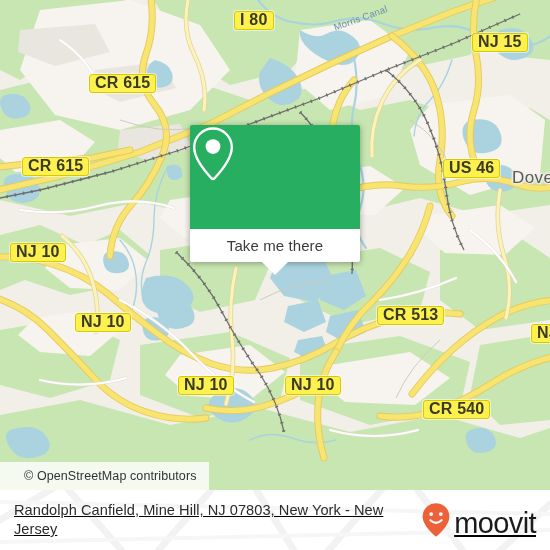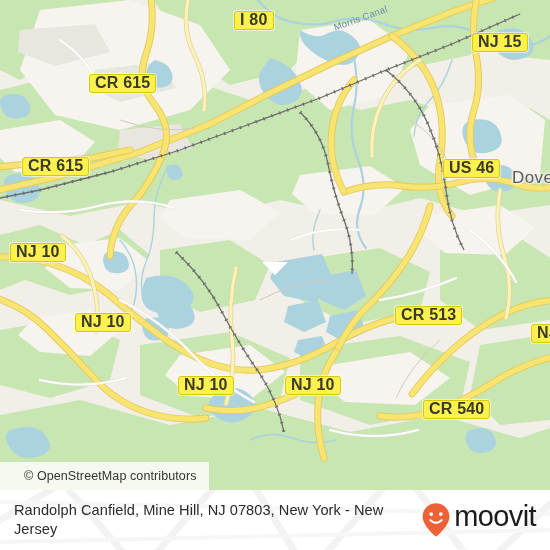--- a/index.html
+++ b/index.html
@@ -50,24 +50,24 @@
               width:0;height:0;border-left:13px solid transparent;
               border-right:13px solid transparent;border-top:13px solid #fff;}
 
   
   #footer{position:absolute;left:0;top:490px;width:550px;height:60px;
           background:#fff;overflow:hidden;}
   #footer-watermark{position:absolute;left:0;top:0;width:550px;height:60px;
                     opacity:.85;}
   #footer-inner{position:absolute;left:0;top:0;width:550px;height:60px;
                 display:flex;align-items:center;justify-content:space-between;
-                padding:0 14px 0 14px;box-sizing:border-box;}
+                padding:0 14px 0 14px;box-sizing:border-box;text-decoration:underline;}
   #footer-title{color:#2b2b2b;font-size:14.6px;line-height:19px;
                 max-width:400px;letter-spacing:.05px;}
-  #brand{display:flex;align-items:flex-start;gap:3px;flex:0 0 auto;}
+  #brand{display:flex;align-items:flex-end;gap:3px;flex:0 0 auto;}
   #brand-word{color:#1b1b1b;font-size:29px;line-height:29px;
               letter-spacing:-.6px;font-weight:400;}
 </style>
 </head>
 <body>
 
 <div id="app">
 
   <div id="map">
 
@@ -245,28 +245,37 @@
 
     <div class="shield" style="left:234px;top:11px;">I 80</div>
     <div class="shield" style="left:89px;top:74px;">CR 615</div>
     <div class="shield" style="left:22px;top:157px;">CR 615</div>
     <div class="shield" style="left:411px;top:159px;margin-left:32px;">US 46</div>
     <div class="shield" style="left:472px;top:33px;">NJ 15</div>
     <div class="shield" style="left:10px;top:243px;">NJ 10</div>
     <div class="shield" style="left:75px;top:313px;">NJ 10</div>
     <div class="shield" style="left:178px;top:376px;">NJ 10</div>
     <div class="shield" style="left:285px;top:376px;">NJ 10</div>
-    <div class="shield" style="left:395px;top:306px;">CR 513</div>
+    <div class="shield" style="left:377px;top:306px;">CR 513</div>
     <div class="shield" style="left:423px;top:400px;">CR 540</div>
     <div class="shield" style="left:531px;top:324px;">NJ</div>
 
     <div class="place-label" style="left:512px;top:168px;">Dover</div>
 
     <div class="water-label" style="left:334px;top:22px;transform:rotate(-20deg);transform-origin:0 50%;">Morris Canal</div>
 
+    <div id="popup">
+      <div id="popup-head">
+        <svg width="46" height="58" viewBox="0 0 46 58">
+          <path d="M23 3.5 C12.6 3.5 4.2 11.9 4.2 22.3 C4.2 33.6 16.2 47.6 21.4 53.2 C22.3 54.1 23.7 54.1 24.6 53.2 C29.8 47.6 41.8 33.6 41.8 22.3 C41.8 11.9 33.4 3.5 23 3.5 Z" fill="none" stroke="#ffffff" stroke-width="2.4"></path>
+          <circle cx="23" cy="21.6" r="7.4" fill="#ffffff"></circle>
+        </svg>
+      </div>
+      <div id="popup-body">Take me there</div>
+    </div>
     <div id="popup-tail" style="left:275px;top:262px;margin-left:-13px;"></div>
 
     <div id="attribution">© OpenStreetMap contributors</div>
   </div>
 
   <div id="footer">
     <svg id="footer-watermark" width="550" height="60" viewBox="0 0 550 60">
       <g stroke="#f0f0f0" stroke-width="7" fill="none" stroke-linecap="round">
         <path d="M60,-10 L130,70"></path>
         <path d="M150,70 L220,-10"></path>

